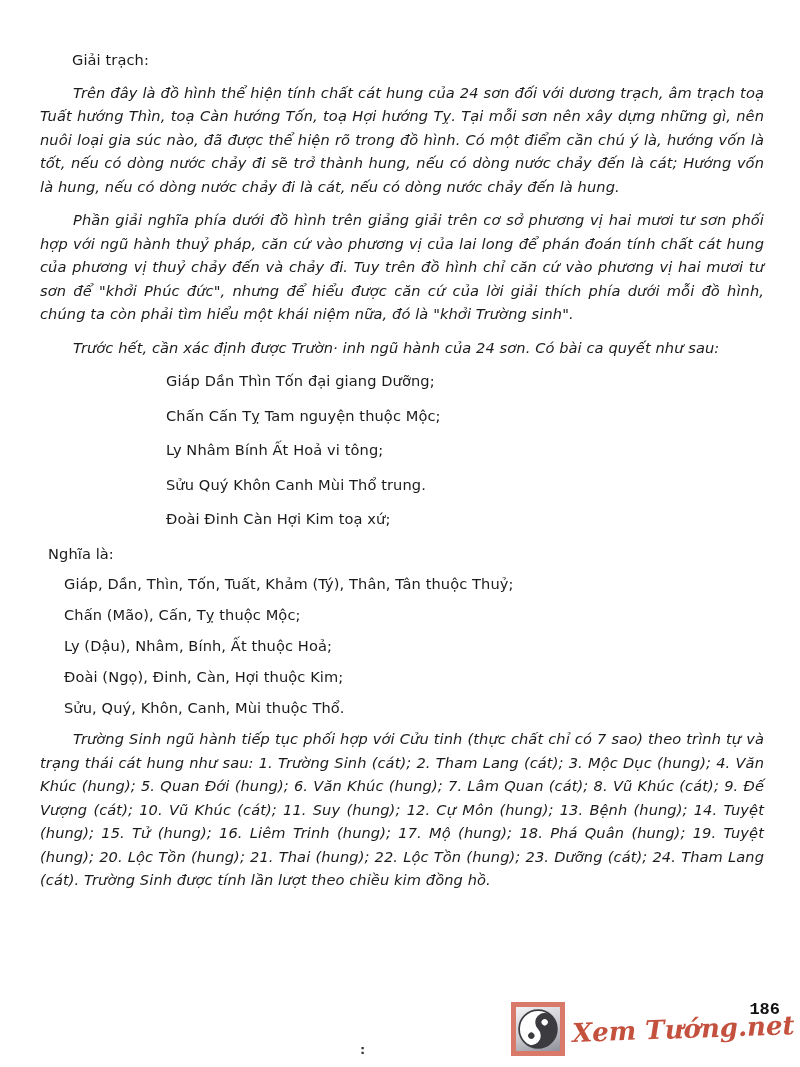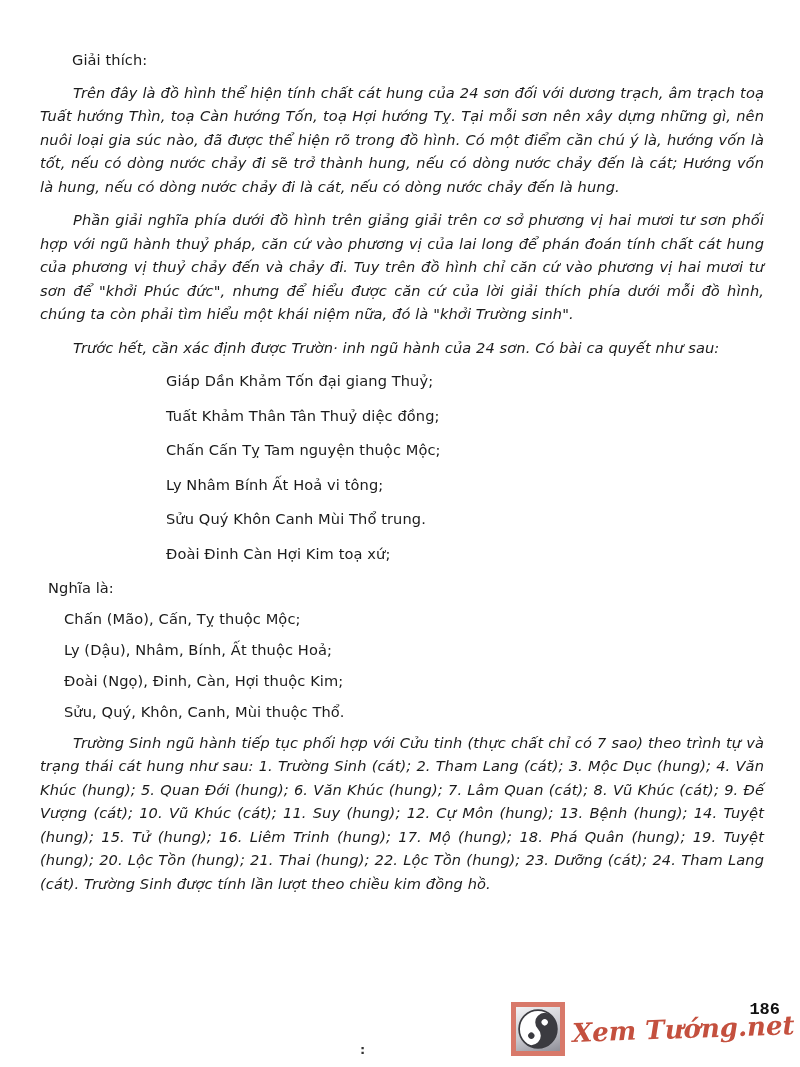--- a/index.html
+++ b/index.html
@@ -85,40 +85,40 @@
     color: #c4503e;
     white-space: nowrap;
     transform: rotate(-2deg);
   }
 </style>
 </head>
 <body>
 
 <div class="page">
 
-  <div class="heading">Giải thích:</div>
+  <div class="heading">Giải trạch:</div>
 
   <p class="para">Trên đây là đồ hình thể hiện tính chất cát hung của 24 sơn đối với dương trạch, âm trạch toạ Tuất hướng Thìn, toạ Càn hướng Tốn, toạ Hợi hướng Tỵ. Tại mỗi sơn nên xây dựng những gì, nên nuôi loại gia súc nào, đã được thể hiện rõ trong đồ hình. Có một điểm cần chú ý là, hướng vốn là tốt, nếu có dòng nước chảy đi sẽ trở thành hung, nếu có dòng nước chảy đến là cát; Hướng vốn là hung, nếu có dòng nước chảy đi là cát, nếu có dòng nước chảy đến là hung.</p>
 
   <p class="para">Phần giải nghĩa phía dưới đồ hình trên giảng giải trên cơ sở phương vị hai mươi tư sơn phối hợp với ngũ hành thuỷ pháp, căn cứ vào phương vị của lai long để phán đoán tính chất cát hung của phương vị thuỷ chảy đến và chảy đi. Tuy trên đồ hình chỉ căn cứ vào phương vị hai mươi tư sơn để "khởi Phúc đức", nhưng để hiểu được căn cứ của lời giải thích phía dưới mỗi đồ hình, chúng ta còn phải tìm hiểu một khái niệm nữa, đó là "khởi Trường sinh".</p>
 
   <p class="para">Trước hết, cần xác định được Trườn·  inh ngũ hành của 24 sơn. Có bài ca quyết như sau:</p>
 
   <div class="verse">
-    <div class="verse-line">Giáp Dần Khảm Tốn đại giang Thuỷ;</div>
-    <div class="verse-line">Tuất Khảm Thân Tân Thuỷ diệc đồng;</div>
+    <div class="verse-line">Giáp Dần Thìn Tốn đại giang Dưỡng;</div>
     <div class="verse-line">Chấn Cấn Tỵ Tam nguyện thuộc Mộc;</div>
     <div class="verse-line">Ly Nhâm Bính Ất Hoả vi tông;</div>
     <div class="verse-line">Sửu Quý Khôn Canh Mùi Thổ trung.</div>
     <div class="verse-line">Đoài Đinh Càn Hợi Kim toạ xứ;</div>
   </div>
 
   <div class="meaning-heading">Nghĩa là:</div>
 
   <div>
+    <div class="meaning-line">Giáp, Dần, Thìn, Tốn, Tuất, Khảm (Tý), Thân, Tân thuộc Thuỷ;</div>
     <div class="meaning-line">Chấn (Mão), Cấn, Tỵ thuộc Mộc;</div>
     <div class="meaning-line">Ly (Dậu), Nhâm, Bính, Ất thuộc Hoả;</div>
     <div class="meaning-line">Đoài (Ngọ), Đinh, Càn, Hợi thuộc Kim;</div>
     <div class="meaning-line">Sửu, Quý, Khôn, Canh, Mùi thuộc Thổ.</div>
   </div>
 
 
   <p class="para">Trường Sinh ngũ hành tiếp tục phối hợp với Cửu tinh (thực chất chỉ có 7 sao) theo trình tự và trạng thái cát hung như sau: 1. Trường Sinh (cát); 2. Tham Lang (cát); 3. Mộc Dục (hung); 4. Văn Khúc (hung); 5. Quan Đới (hung); 6. Văn Khúc (hung); 7. Lâm Quan (cát); 8. Vũ Khúc (cát); 9. Đế Vượng (cát); 10. Vũ Khúc (cát); 11. Suy (hung); 12. Cự Môn (hung); 13. Bệnh (hung); 14. Tuyệt (hung); 15. Tử (hung); 16. Liêm Trinh (hung); 17. Mộ (hung); 18. Phá Quân (hung); 19. Tuyệt (hung); 20. Lộc Tồn (hung); 21. Thai (hung); 22. Lộc Tồn (hung); 23. Dưỡng (cát); 24. Tham Lang (cát). Trường Sinh được tính lần lượt theo chiều kim đồng hồ.</p>
 
 </div>

